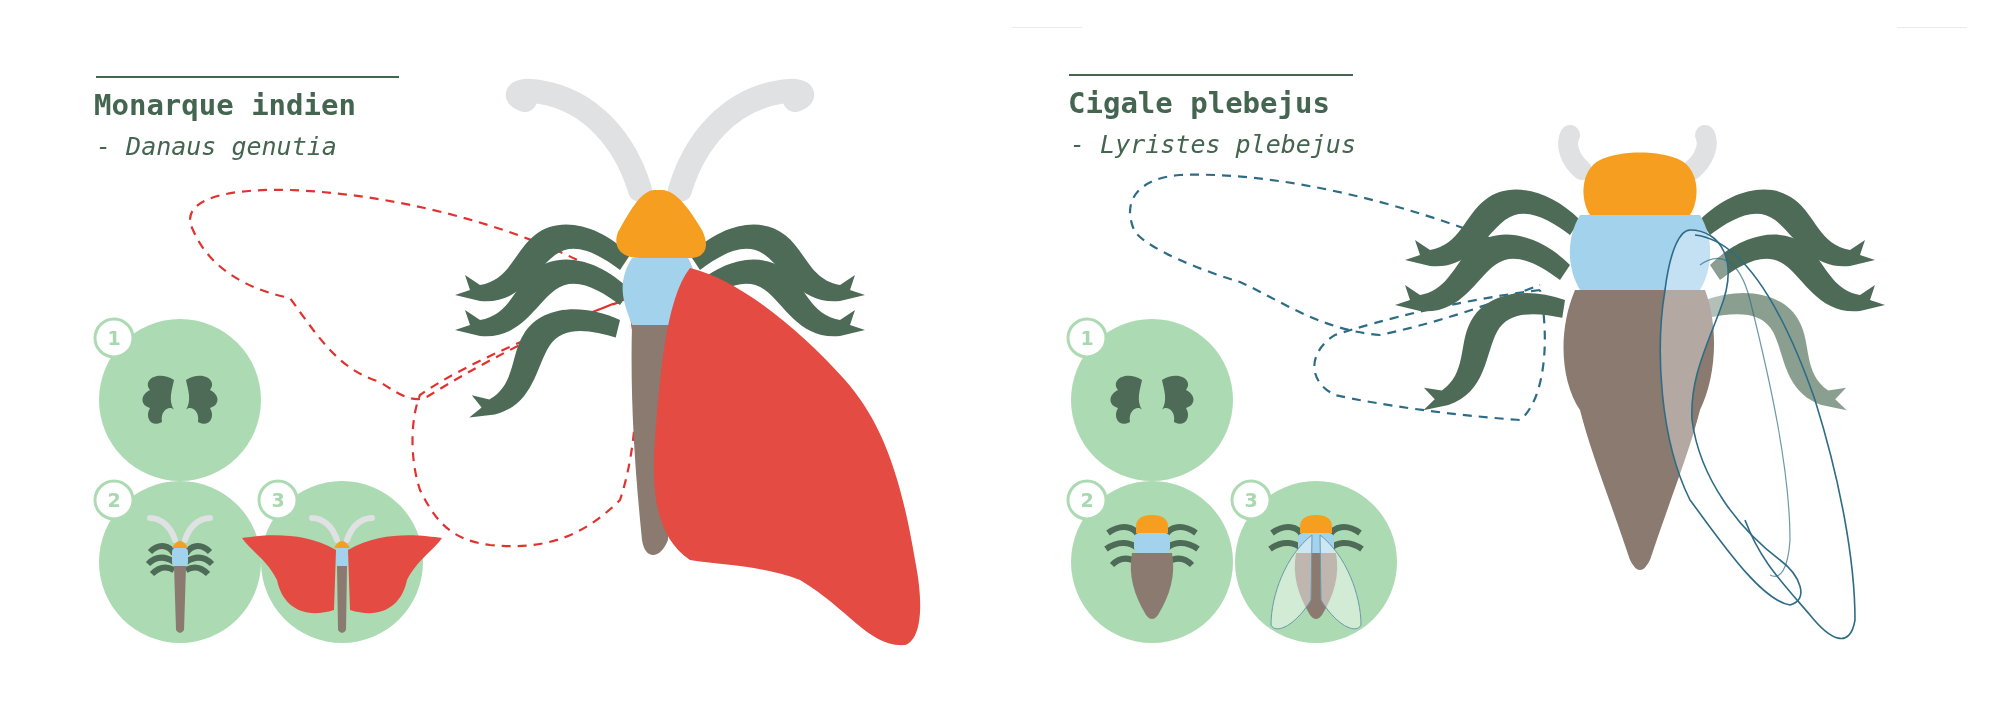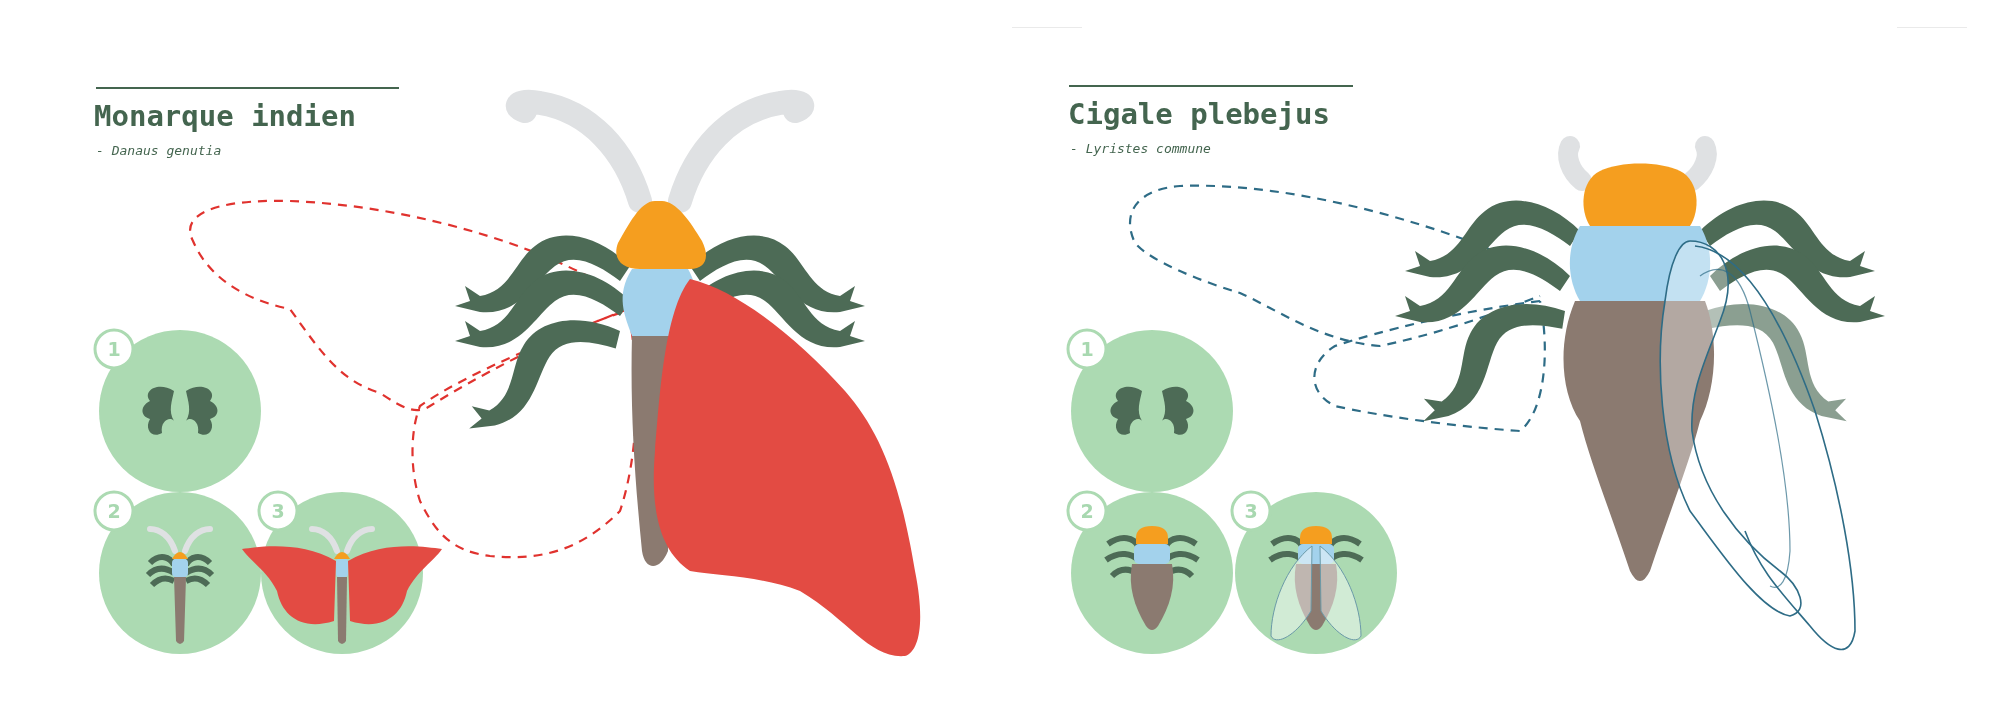--- a/index.html
+++ b/index.html
@@ -1,23 +1,23 @@
 <!DOCTYPE html>
 <html><head>
 <meta charset="utf-8">
 <style>
   html, body { margin:0; padding:0; background:#ffffff; }
   body { width:2000px; height:718px; position:relative; overflow:hidden;
          font-family:"DejaVu Sans Mono", "Liberation Mono", monospace; }
-  .panel { position:absolute; top:11px; height:522px; }
+  .panel { position:absolute; top:0; height:522px; }
   .rule { position:absolute; height:2px; background:#44654f; }
   .title { position:absolute; font-family:"DejaVu Sans Mono", monospace; font-weight:bold;
            font-size:29px; color:#44654f; letter-spacing:0px; white-space:nowrap; }
   .subtitle { position:absolute; font-family:"DejaVu Sans Mono", monospace; font-style:italic;
-              font-size:13px; color:#44654f; white-space:nowrap; }
+              font-size:25px; color:#44654f; white-space:nowrap; }
   .faint-rule { position:absolute; top:27px; height:1px; width:70px; background:#eaeaea; }
   svg.art { position:absolute; left:0; top:0; }
   .stage-badge-text { font-family:"DejaVu Sans", sans-serif; font-weight:bold; font-size:19px; fill:#a8d8b0; }
 </style>
 </head>
 <body>
 
 <div class="faint-rule" style="left:1012px;"></div>
 <div class="faint-rule" style="left:1897px;"></div>
 
@@ -103,21 +103,21 @@
       <path d="M632,325 L672,325 C675,400 670,480 668,540 C660,560 645,560 642,540 C635,470 630,400 632,325 Z" fill="#8b7a70"></path>
 
       <path d="M690,268 C740,280 800,330 845,380 C880,420 900,470 915,560 C925,610 920,640 905,645 C870,648 850,610 800,580 C760,565 720,565 690,560 C660,540 650,500 655,440 C660,380 665,300 690,268 Z" fill="#e34b43"></path>
     </g>
   </svg>
 </div>
 
 <div class="panel" style="left:1000px;width:1000px;">
   <div class="rule" style="left:69px;top:74px;width:284px;"></div>
   <div class="title" style="left:68px;top:86px;">Cigale plebejus</div>
-  <div class="subtitle" style="left:70px;top:130px;">- Lyristes commune</div>
+  <div class="subtitle" style="left:70px;top:130px;">- Lyristes plebejus</div>
 
   <svg class="art" width="1000" height="718" viewBox="0 0 1000 718">
     <defs>
       <g id="legC">
         <path d="M0,0 C30,-30 70,-40 95,-20 C115,-5 120,25 150,30 L165,20 L160,35 L175,40 L150,46 C110,50 95,15 75,0 C55,-15 30,0 10,15 Z" fill="#4d6b56"></path>
       </g>
     </defs>
 
     <g>
       <circle cx="152" cy="400" r="81" fill="#acdab2"></circle>

